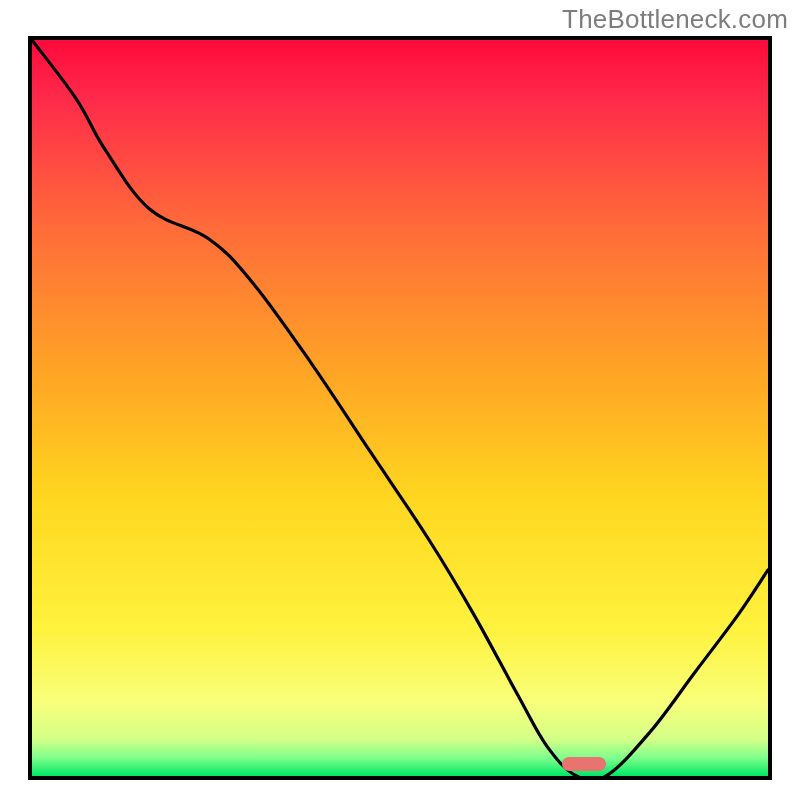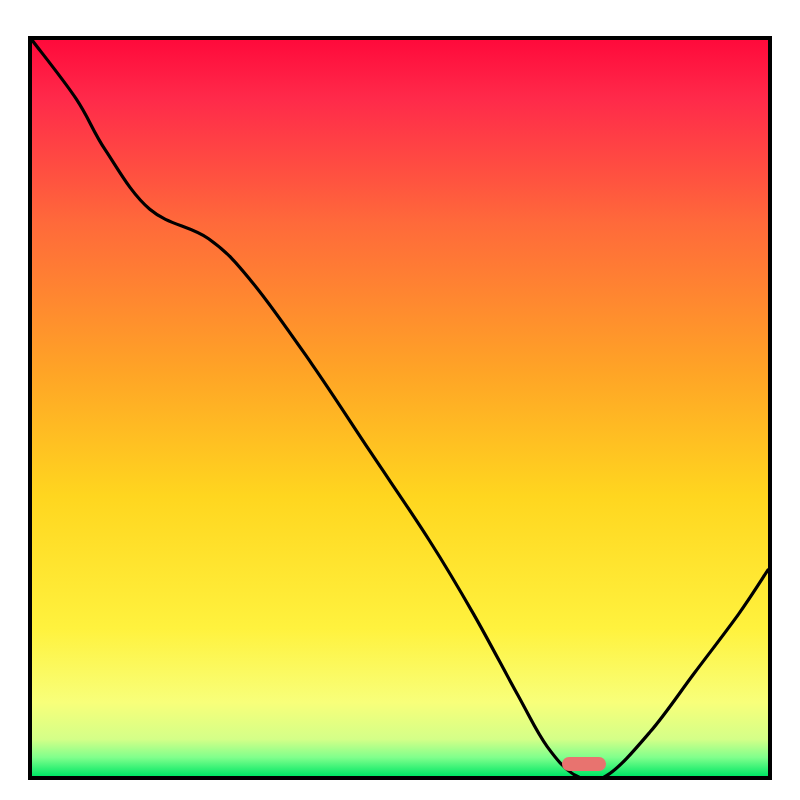--- a/index.html
+++ b/index.html
@@ -61,20 +61,21 @@
     position: absolute;
     border-radius: 999px;
     background: #e8736f;
     height: 14px;
   }
 </style>
 </head>
 <body>
 <div class="root">
 
+  <div class="watermark">TheBottleneck.com</div>
 
   <div class="plot-frame">
     <div class="plot-inner">
 
       <svg class="gradient-bg" viewBox="0 0 736 736" preserveAspectRatio="none">
         <defs>
           <linearGradient id="bgGrad" x1="0" y1="0" x2="0" y2="1">
             <stop id="gs1" offset="0%" stop-color="#ff0a3b"></stop>
             <stop id="gs1b" offset="8%" stop-color="#ff2a4a"></stop>
             <stop id="gs2" offset="25%" stop-color="#ff6a3a"></stop>

